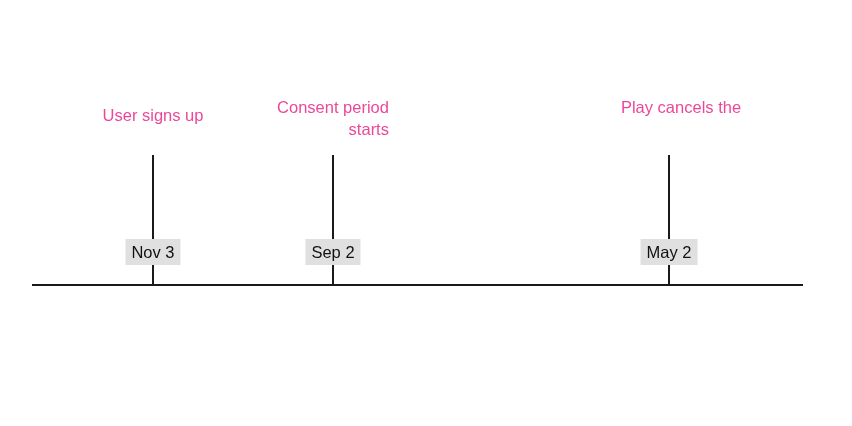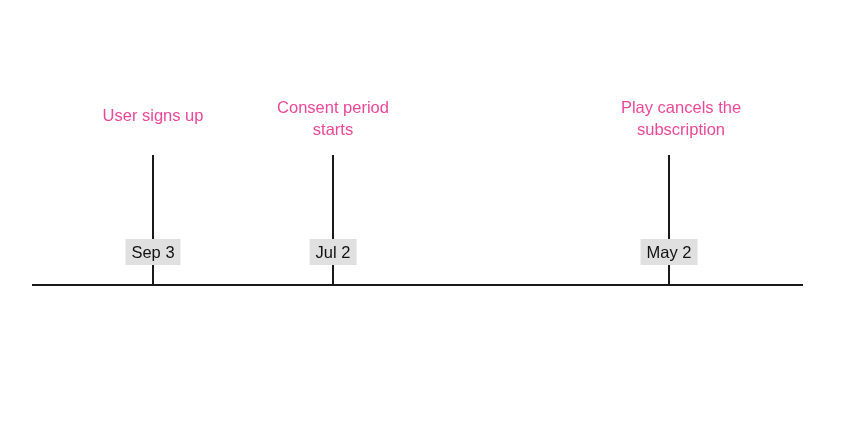--- a/index.html
+++ b/index.html
@@ -39,20 +39,21 @@
     position: absolute;
     transform: translateX(-50%);
     text-align: center;
     font-size: 16.5px;
     line-height: 22px;
     color: #ec4899;
     white-space: nowrap;
   }
   .event-label .line2 {
     display: block;
+    text-align: right;
   }
   .date-chip {
     position: absolute;
     transform: translateX(-50%);
     background: #e0e0e0;
     color: #111111;
     font-size: 16.5px;
     line-height: 26px;
     padding: 0 6px;
     white-space: nowrap;
@@ -85,35 +86,34 @@
 
 <div id="canvas">
 
   <div class="axis-line" style="left:32px; top:284px; width:771px; height:2px;"></div>
 
   <div class="event-marker" style="left:153px;">
     <div class="event-label" style="top:104px;">
       <span>User signs up</span>
     </div>
     <div class="tick-line" style="top:155px; height:131px;"></div>
-    <div class="date-chip" style="top:239px;">Sep 3</div>
+    <div class="date-chip" style="top:239px;">Nov 3</div>
   </div>
 
   <div class="event-marker" style="left:333px;">
     <div class="event-label" style="top:96px;">
       <span>Consent period</span>
       <span class="line2">starts</span>
     </div>
     <div class="tick-line" style="top:155px; height:131px;"></div>
-    <div class="date-chip" style="top:239px;">Jul 2</div>
+    <div class="date-chip" style="top:239px;">Sep 2</div>
   </div>
 
   <div class="event-marker" style="left:669px;">
     <div class="event-label" style="top:96px;margin-left:12px;">
       <span>Play cancels the</span>
-      <span class="line2">subscription</span>
     </div>
     <div class="tick-line" style="top:155px; height:131px;"></div>
     <div class="date-chip" style="top:239px;">May 2</div>
   </div>
 
 
 </div>
 
 </body></html>

